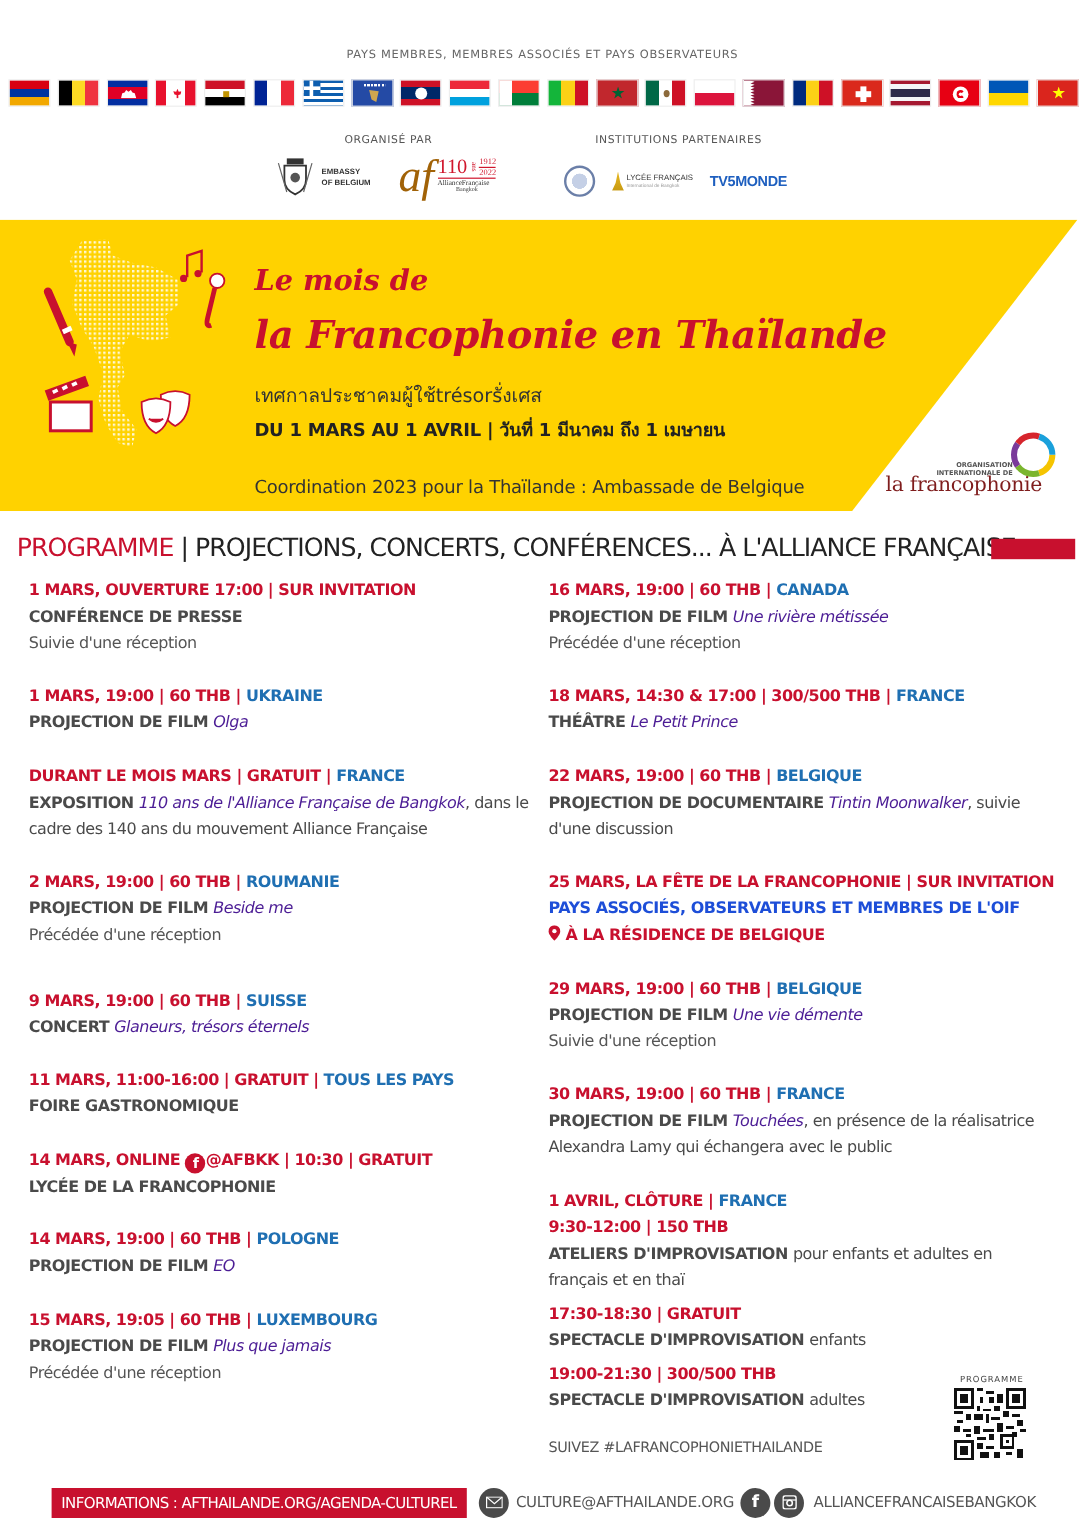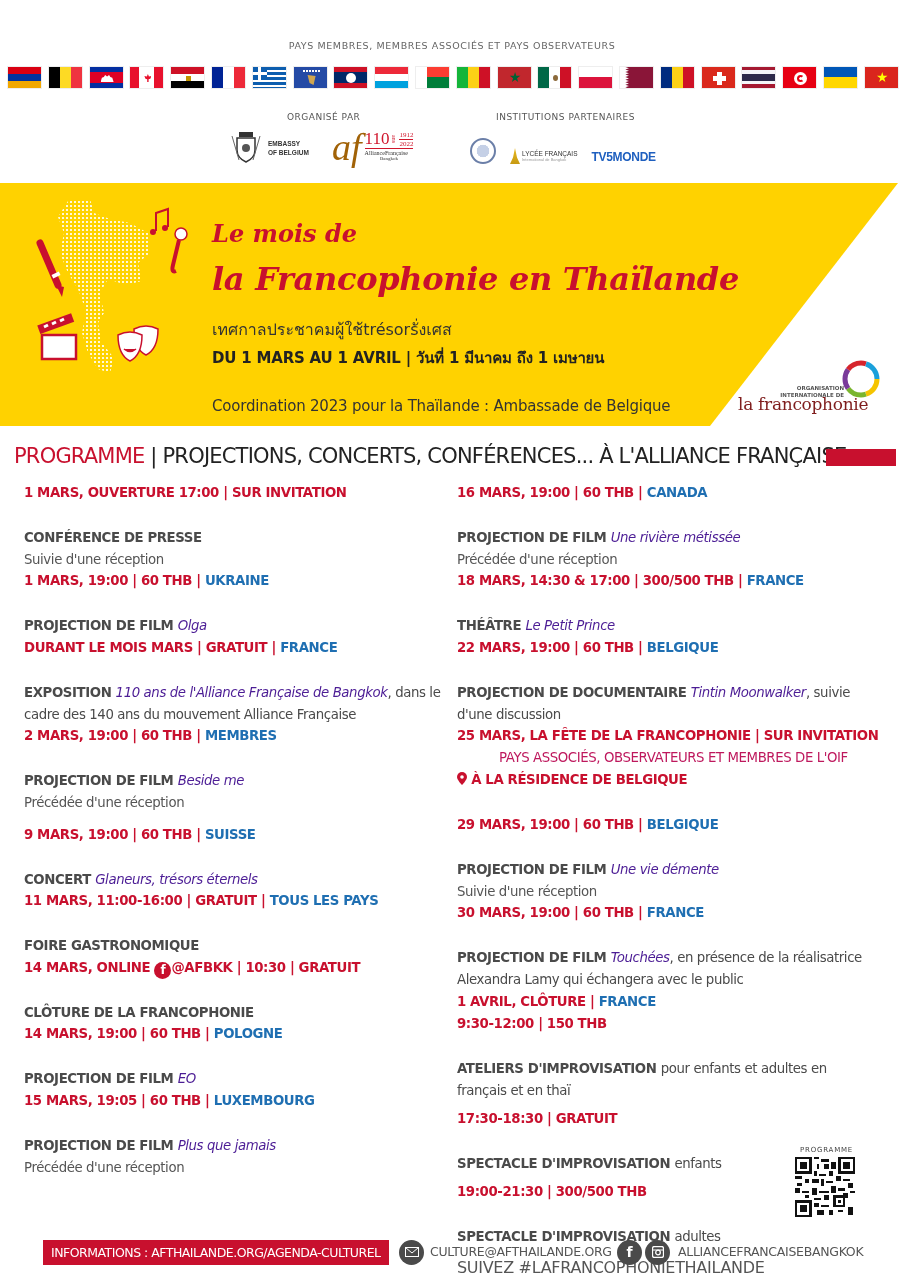--- a/index.html
+++ b/index.html
@@ -12,21 +12,21 @@
 
   .org-label { position: absolute; top: 112px; font-size: 9px; color: #555; letter-spacing: 0.5px; font-family: "DejaVu Sans", sans-serif; }
   .logo-belgium { position: absolute; left: 230px; top: 130px; display: flex; align-items: center; gap: 6px; }
   .logo-belgium .crest { width: 32px; height: 36px; }
   .logo-belgium .txt { font-size: 6.5px; font-weight: bold; color: #333; line-height: 9px; }
   .logo-af { position: absolute; left: 332px; top: 130px; display: flex; align-items: flex-start; gap: 3px; }
   .logo-af .af { font-family: "Liberation Serif", serif; font-size: 38px; color: #a16207; line-height: 34px; font-style: italic; }
   .logo-af .yrs { font-family: "Liberation Serif", serif; color: #d0162c; font-size: 17px; line-height: 18px; }
   .logo-af .sub { font-family: "Liberation Serif", serif; font-size: 6px; color: #333; }
   .logo-af .years { font-family: "Liberation Serif", serif; font-size: 7px; color: #d0162c; line-height: 8px; }
-  .logo-partners { position: absolute; top: 138px; left: 470px; display: flex; align-items: flex-end; gap: 14px; }
+  .logo-partners { position: absolute; top: 138px; left: 470px; display: flex; align-items: center; gap: 14px; }
   .logo-seal { width: 26px; height: 26px; border-radius: 50%; border: 2px solid #6b7fa8; background: radial-gradient(circle, #c5d0e6 40%, #fff 42%); }
   .logo-lycee { font-size: 6.5px; color: #333; display: flex; align-items: center; gap: 2px; }
   .logo-lycee .tower { width: 10px; height: 16px; background: linear-gradient(180deg, #e8b820, #c79a12); clip-path: polygon(50% 0, 70% 60%, 100% 100%, 0 100%, 30% 60%); }
   .logo-tv5 { font-size: 12px; font-weight: bold; color: #1e5fbf; letter-spacing: -0.3px; font-family: "Liberation Sans", sans-serif; }
 
   .banner { position: absolute; top: 183px; left: 0; width: 904px; height: 243px; }
   .banner-shape { position: absolute; inset: 0; background: #ffd200; clip-path: polygon(0 0, 898px 0, 710px 243px, 0 243px); }
   .banner-art { position: absolute; left: 30px; top: 10px; width: 170px; height: 190px; }
   .title-small { position: absolute; left: 212px; top: 36px; font-family: "DejaVu Serif", serif; font-style: italic; font-size: 24px; color: #c8102e; font-weight: bold; }
   .title-large { position: absolute; left: 212px; top: 77px; font-family: "DejaVu Serif", serif; font-style: italic; font-size: 32px; color: #c8102e; font-weight: bold; letter-spacing: -0.3px; }
@@ -40,29 +40,29 @@
 
   .prog-head { position: absolute; top: 444px; left: 14px; font-size: 21px; font-family: "DejaVu Sans", sans-serif; letter-spacing: -0.8px; white-space: nowrap; }
   .prog-head .hl { color: #c8102e; }
   .prog-head .rest { color: #222; }
   .prog-bar { position: absolute; top: 449px; left: 826px; width: 70px; height: 17px; background: #c8102e; }
 
   .col { position: absolute; width: 420px; }
   .ev { position: absolute; left: 0; width: 420px; font-family: "DejaVu Sans", sans-serif; font-size: 13.3px; line-height: 22px; letter-spacing: -0.4px; }
   .ev .h { font-weight: bold; color: #c8102e; white-space: nowrap; }
   .ev .h .c { color: #1f6fb2; }
-  .ev .h2 { font-weight: normal; color: #be185d; white-space: nowrap; margin-left: 42px; }
-  .ev .t { color: #4a4a4a; margin-top: 23px; }
+  .ev .h2 { font-weight: bold; color: #1d4ed8; white-space: nowrap; }
+  .ev .t { color: #4a4a4a; }
   .ev .t b { color: #4a4a4a; }
   .ev .t i { color: #4c1d95; }
   .ev .n { color: #555; }
   .fb-badge { display: inline-block; width: 17px; height: 17px; border-radius: 50%; background: #c8102e; color: #fff; font-size: 12px; line-height: 17px; text-align: center; vertical-align: -2px; font-family: "DejaVu Sans", sans-serif; font-weight: bold; }
   .pin { display: inline-block; width: 10px; height: 13px; vertical-align: -1px; }
 
-  .hashtag { position: absolute; left: 457px; top: 1258px; font-size: 16px; color: #555; font-family: "DejaVu Sans", sans-serif; letter-spacing: -0.3px; }
+  .hashtag { position: absolute; left: 457px; top: 1199px; font-size: 12px; color: #555; font-family: "DejaVu Sans", sans-serif; letter-spacing: -0.3px; }
   .qr-label { position: absolute; left: 800px; top: 1146px; font-size: 7px; color: #444; letter-spacing: 0.8px; font-family: "DejaVu Sans", sans-serif; }
   .qr { position: absolute; left: 795px; top: 1156px; width: 60px; height: 62px; }
 
   .footer { position: absolute; top: 1240px; left: 0; width: 904px; height: 26px; }
   .info-bar { position: absolute; left: 43px; top: 0; height: 25px; padding: 0 8px; background: #c8102e; color: #fff; font-size: 12.5px; line-height: 25px; font-family: "DejaVu Sans", sans-serif; letter-spacing: -0.5px; white-space: nowrap; }
   .circle-icon { position: absolute; top: 0; width: 25px; height: 25px; border-radius: 50%; background: #4a4a4a; color: #fff; text-align: center; line-height: 25px; font-size: 14px; font-weight: bold; font-family: "DejaVu Sans", sans-serif; }
   .foot-text { position: absolute; top: 4px; font-size: 12.5px; color: #555; font-family: "DejaVu Sans", sans-serif; letter-spacing: -0.3px; white-space: nowrap; }
 </style>
 </head>
 <body>
@@ -237,35 +237,35 @@
   </div>
   <div class="ev" style="top:88px">
     <div class="h"><span>1 MARS, 19:00 | 60 THB | </span><span class="c">UKRAINE</span></div>
     <div class="t"><b>PROJECTION DE FILM </b><i>Olga</i></div>
   </div>
   <div class="ev" style="top:155px">
     <div class="h"><span>DURANT LE MOIS MARS | GRATUIT | </span><span class="c">FRANCE</span></div>
     <div class="t"><b>EXPOSITION </b><i>110 ans de l'Alliance Française de Bangkok</i><span>, dans le cadre des 140 ans du mouvement Alliance Française</span></div>
   </div>
   <div class="ev" style="top:243px">
-    <div class="h"><span>2 MARS, 19:00 | 60 THB | </span><span class="c">MEMBRES</span></div>
+    <div class="h"><span>2 MARS, 19:00 | 60 THB | </span><span class="c">ROUMANIE</span></div>
     <div class="t"><b>PROJECTION DE FILM </b><i>Beside me</i></div>
     <div class="n">Précédée d'une réception</div>
   </div>
   <div class="ev" style="top:342px">
     <div class="h"><span>9 MARS, 19:00 | 60 THB | </span><span class="c">SUISSE</span></div>
     <div class="t"><b>CONCERT </b><i>Glaneurs, trésors éternels</i></div>
   </div>
   <div class="ev" style="top:408px">
     <div class="h"><span>11 MARS, 11:00-16:00 | GRATUIT | </span><span class="c">TOUS LES PAYS</span></div>
     <div class="t"><b>FOIRE GASTRONOMIQUE</b></div>
   </div>
   <div class="ev" style="top:475px">
     <div class="h"><span>14 MARS, ONLINE </span><span class="fb-badge">f</span><span>@AFBKK | 10:30 | GRATUIT</span></div>
-    <div class="t"><b>CLÔTURE DE LA FRANCOPHONIE</b></div>
+    <div class="t"><b>LYCÉE DE LA FRANCOPHONIE</b></div>
   </div>
   <div class="ev" style="top:541px">
     <div class="h"><span>14 MARS, 19:00 | 60 THB | </span><span class="c">POLOGNE</span></div>
     <div class="t"><b>PROJECTION DE FILM </b><i>EO</i></div>
   </div>
   <div class="ev" style="top:608px">
     <div class="h"><span>15 MARS, 19:05 | 60 THB | </span><span class="c">LUXEMBOURG</span></div>
     <div class="t"><b>PROJECTION DE FILM </b><i>Plus que jamais</i></div>
     <div class="n">Précédée d'une réception</div>
   </div>

